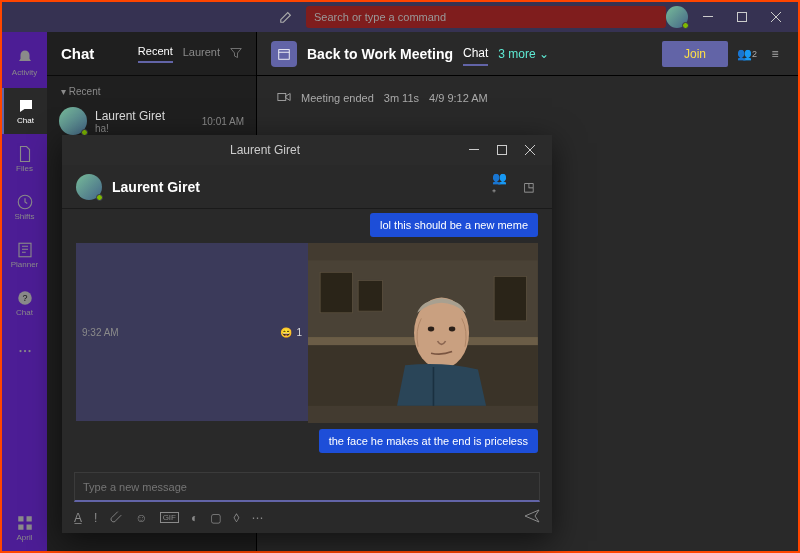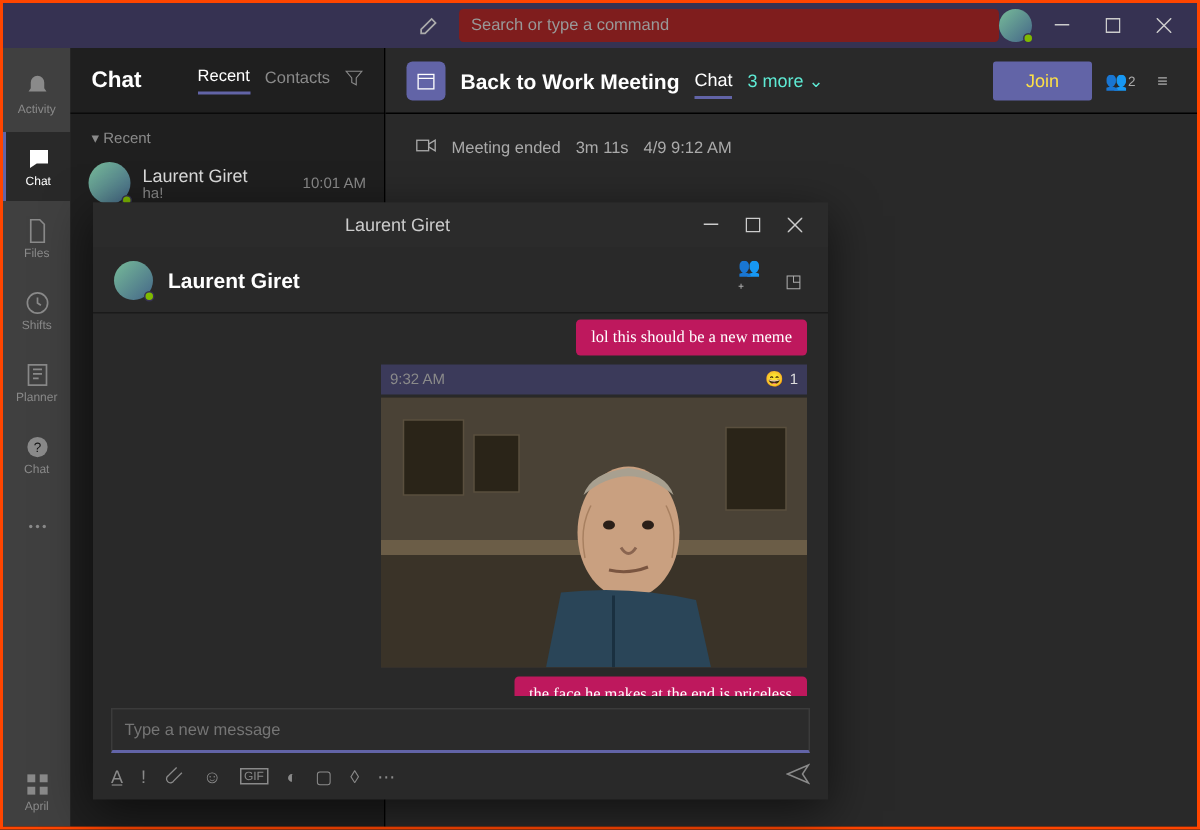--- a/index.html
+++ b/index.html
@@ -7,21 +7,21 @@
 .app { width: 796px; height: 549px; margin: 2px; background: #1f1f1f; display: flex; flex-direction: column; }
 .titlebar { height: 30px; background: #363252; display: flex; align-items: center; padding: 0 8px; }
 .titlebar-spacer { flex: 1; }
 .titlebar-newmsg { width: 24px; height: 24px; display: flex; align-items: center; justify-content: center; color: #aaa; margin-right: 8px; }
 .search { flex: 0 0 360px; height: 22px; background: #7f1d1d; border-radius: 3px; display: flex; align-items: center; padding: 0 8px; color: #999; font-size: 11px; }
 .titlebar-right { display: flex; align-items: center; gap: 6px; margin-left: auto; }
 .avatar-sm { width: 22px; height: 22px; border-radius: 50%; background: linear-gradient(135deg,#7b9,#468); position: relative; }
 .status-dot { position: absolute; bottom: -1px; right: -1px; width: 7px; height: 7px; border-radius: 50%; background: #7fba00; border: 1px solid #363252; }
 .winbtn { width: 28px; height: 28px; display: flex; align-items: center; justify-content: center; color: #ccc; }
 .main { flex: 1; display: flex; overflow: hidden; }
-.rail { width: 45px; background: #404040; display: flex; flex-direction: column; align-items: center; padding-top: 8px; gap: 2px; }
+.rail { width: 45px; background: #4c1d95; display: flex; flex-direction: column; align-items: center; padding-top: 8px; gap: 2px; }
 .rail-item { width: 45px; height: 46px; display: flex; flex-direction: column; align-items: center; justify-content: center; color: #8a8a8a; font-size: 8px; cursor: pointer; }
 .rail-item.active { background: #292929; color: #fff; border-left: 2px solid #6264a7; }
 .rail-item svg { width: 18px; height: 18px; }
 .rail-item span { margin-top: 1px; }
 .rail-spacer { flex: 1; }
 
 .chatlist { width: 210px; background: #1f1f1f; border-right: 1px solid #000; display: flex; flex-direction: column; }
 .chatlist-hdr { height: 44px; display: flex; align-items: center; padding: 0 14px; border-bottom: 1px solid #0a0a0a; }
 .chatlist-title { color: #fff; font-size: 15px; font-weight: 700; margin-right: auto; }
 .chatlist-tab { color: #8a8a8a; font-size: 11px; margin-left: 10px; padding-bottom: 4px; cursor: pointer; }
@@ -51,22 +51,22 @@
 
 .popout { position: absolute; left: 62px; top: 135px; width: 490px; height: 398px; background: #292929; box-shadow: 0 8px 30px rgba(0,0,0,0.6); display: flex; flex-direction: column; z-index: 50; }
 
 .popout-titlebar { height: 30px; background: #2b2b2b; display: flex; align-items: center; padding: 0 8px; }
 .popout-title { flex: 1; text-align: center; color: #ccc; font-size: 12px; }
 .popout-hdr { height: 44px; display: flex; align-items: center; padding: 0 14px; gap: 10px; border-bottom: 1px solid #1a1a1a; }
 .popout-hdr .avatar-sm { width: 26px; height: 26px; }
 .popout-name { color: #fff; font-size: 14px; font-weight: 600; }
 
 .popout-msgs { flex: 1; overflow: hidden; padding: 4px 14px 8px; }
-.msg-out { margin-left: auto; background: #be185d; color: #fff; font-size: 11px; padding: 6px 10px; border-radius: 3px; max-width: 70%; margin-bottom: 6px; width: fit-content; font-family: Liberation Serif, serif; }
-.msg-block { margin-bottom: 6px; display:flex; flex-direction:column; align-items:flex-end;}
+.msg-out { margin-left: auto; background: #1d4ed8; color: #fff; font-size: 11px; padding: 6px 10px; border-radius: 3px; max-width: 70%; margin-bottom: 6px; width: fit-content; }
+.msg-block { margin-bottom: 6px; display:flex; flex-direction:row; }
 .msg-block-hdr { width: 284px; display: flex; align-items: center; color: #8a8a8a; font-size: 10px; margin-bottom: 2px; padding: 4px 6px; background: #3b3a5a; }
 .msg-block-hdr .r { margin-left: auto; display: flex; align-items: center; gap: 4px; color: #ddd; }
 .msg-image { width: 284px; height: 180px; background: #433b30; overflow: hidden; }
 .face-svg { width: 100%; height: 100%; }
 
 .popout-compose { padding: 8px 12px 6px; }
 .compose-box { background: #2b2b2b; border: 1px solid #3b3b3b; border-bottom: 2px solid #6264a7; height: 30px; display: flex; align-items: center; padding: 0 8px; }
 .compose-box input { flex: 1; background: transparent; border: none; outline: none; color: #ccc; font-size: 11px; }
 .compose-toolbar { display: flex; align-items: center; gap: 12px; margin-top: 6px; color: #8a8a8a; font-size: 12px; }
 .compose-toolbar .send { margin-left: auto; }
@@ -166,21 +166,21 @@
             <rect x="14" y="14" width="7" height="7"></rect>
           </svg>
           <span>April</span>
         </div>
     </div>
 
     <div class="chatlist">
       <div class="chatlist-hdr">
         <div class="chatlist-title">Chat</div>
         <div class="chatlist-tab active">Recent</div>
-        <div class="chatlist-tab">Contacts</div>
+        <div class="chatlist-tab">Laurent</div>
         <div class="chatlist-filter"><svg width="12" height="12" viewBox="0 0 16 16">
               <path d="M1 2h14L10 8v6l-4-2V8L1 2z" fill="none" stroke="currentColor"></path>
             </svg></div>
       </div>
       <div class="section-hdr">▾ <span>Recent</span></div>
       <div class="chat-row">
         <div class="avatar-sm">
             <div class="status-dot"></div>
           </div>
         <div class="chat-row-txt">

